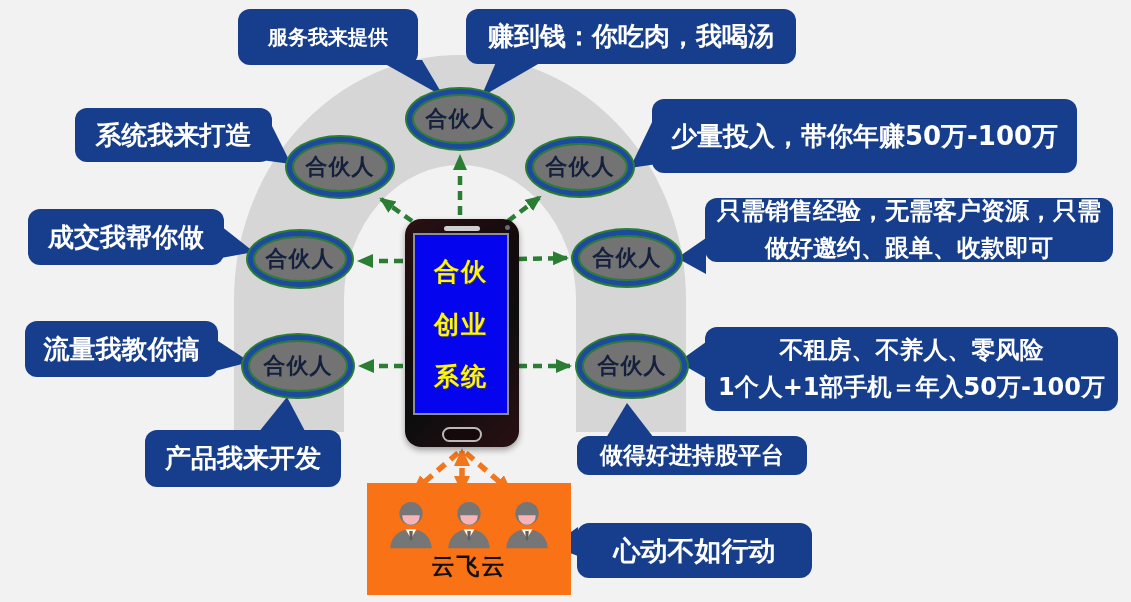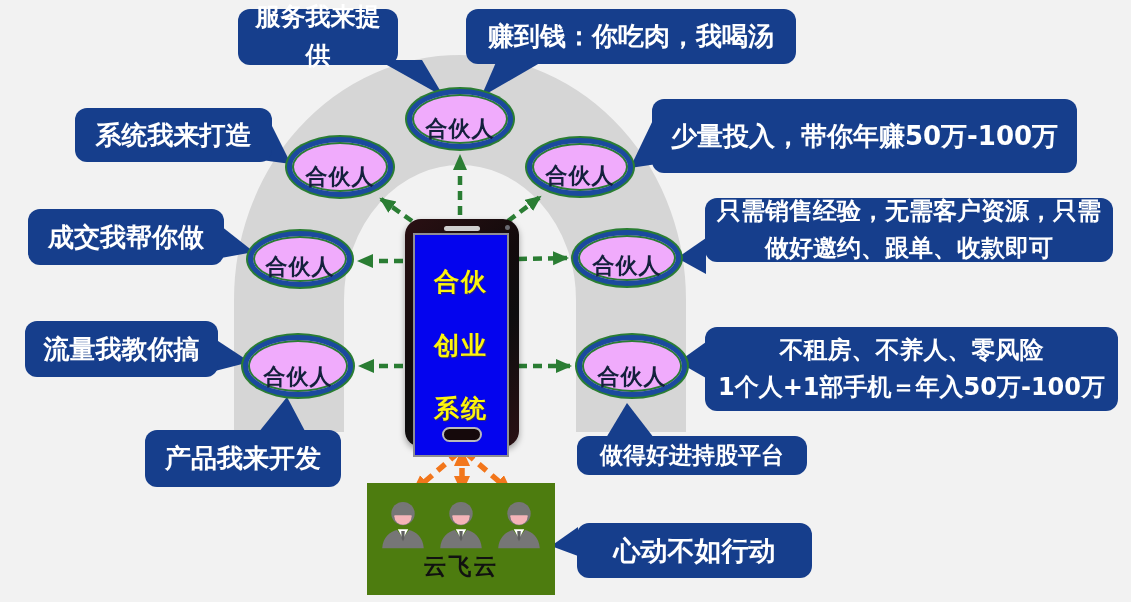--- a/index.html
+++ b/index.html
@@ -4,55 +4,55 @@
 <style>
   html,body{margin:0;padding:0;background:#f2f2f2;}
   .stage{
     position:relative;width:1131px;height:602px;overflow:hidden;
     background:#f2f2f2;
     font-family:"DejaVu Sans","Liberation Sans",sans-serif;
   }
   .layer{position:absolute;left:0;top:0;z-index:1;}
   .partner{
     position:absolute;z-index:2;border-radius:50%;
-    background:#f0abfc;border:5px solid #1b4a9e;
+    background:#737373;border:5px solid #1b4a9e;
     box-shadow:0 0 0 2px #2a7d33, inset 0 0 0 2px #2a7d33;
-    display:flex;align-items:flex-end;justify-content:center;
+    display:flex;align-items:center;justify-content:center;
     color:#14203c;font-weight:bold;font-size:22px;letter-spacing:1px;
     box-sizing:border-box;
   }
   .callout{
     position:absolute;z-index:2;background:#163e8c;color:#ffffff;
     border-radius:12px;display:flex;flex-direction:column;
     align-items:center;justify-content:center;text-align:center;
     font-weight:bold;line-height:1.55;box-sizing:border-box;padding:2px 8px;
   }
   .phone{
     position:absolute;z-index:3;left:405px;top:219px;width:114px;height:228px;
     background:linear-gradient(135deg,#2a1013 0%,#120a0c 40%,#0d0d0e 60%,#2a1013 100%);
     border-radius:16px;box-shadow:0 3px 6px rgba(0,0,0,0.35);
   }
   .phone .screen{
-    position:absolute;left:10px;top:16px;width:92px;height:220px;
+    position:absolute;left:10px;top:16px;width:92px;height:178px;
     background:#0404ee;box-shadow:0 0 0 2px #8e8e94;
     display:flex;flex-direction:column;align-items:center;justify-content:space-evenly;
   }
   .phone .screen span{
     color:#fdf50c;font-weight:bold;font-size:25px;letter-spacing:2px;
     text-shadow:1px 1px 0 rgba(90,80,0,0.55);
   }
   .phone .speaker{position:absolute;left:39px;top:7px;width:36px;height:5px;border-radius:3px;background:#cfcfcf;}
   .phone .camera{position:absolute;right:9px;top:6px;width:5px;height:5px;border-radius:50%;background:#6a6a72;}
   .phone .home{
     position:absolute;left:50%;bottom:5px;transform:translateX(-50%);
     width:40px;height:15px;border-radius:8px;background:#15090b;border:2px solid #b9b9b9;box-sizing:border-box;
   }
   .team{
-    position:absolute;z-index:2;left:367px;top:483px;width:188px;height:112px;
-    background:#4d7c0f;display:flex;flex-direction:column;align-items:center;
+    position:absolute;z-index:2;left:367px;top:483px;width:204px;height:112px;
+    background:#f97316;display:flex;flex-direction:column;align-items:center;
   }
   .team .members{display:flex;gap:6px;margin-top:16px;}
   .team .team-label{font-size:23px;font-weight:bold;color:#111111;margin-top:2px;letter-spacing:2px;}
 </style>
 </head>
 <body>
 
 <div class="stage">
 
   <svg class="layer" width="1131" height="602" viewBox="0 0 1131 602">
@@ -118,21 +118,21 @@
     <div class="speaker"></div>
     <div class="camera"></div>
     <div class="screen">
       <span>合伙</span>
       <span>创业</span>
       <span>系统</span>
     </div>
     <div class="home"></div>
   </div>
 
-  <div class="callout" style="left:238px;top:9px;width:160px;height:56px;font-size:25px;">
+  <div class="callout" style="left:238px;top:9px;width:180px;height:56px;font-size:20px;">
       <span>服务我来提供</span>
     </div>
   <div class="callout" style="left:466px;top:9px;width:330px;height:55px;font-size:26px;">
       <span>赚到钱：你吃肉，我喝汤</span>
     </div>
   <div class="callout" style="left:28px;top:209px;width:196px;height:56px;font-size:26px;">
       <span>成交我帮你做</span>
     </div>
   <div class="callout" style="left:75px;top:108px;width:197px;height:54px;font-size:26px;">
       <span>系统我来打造</span>

